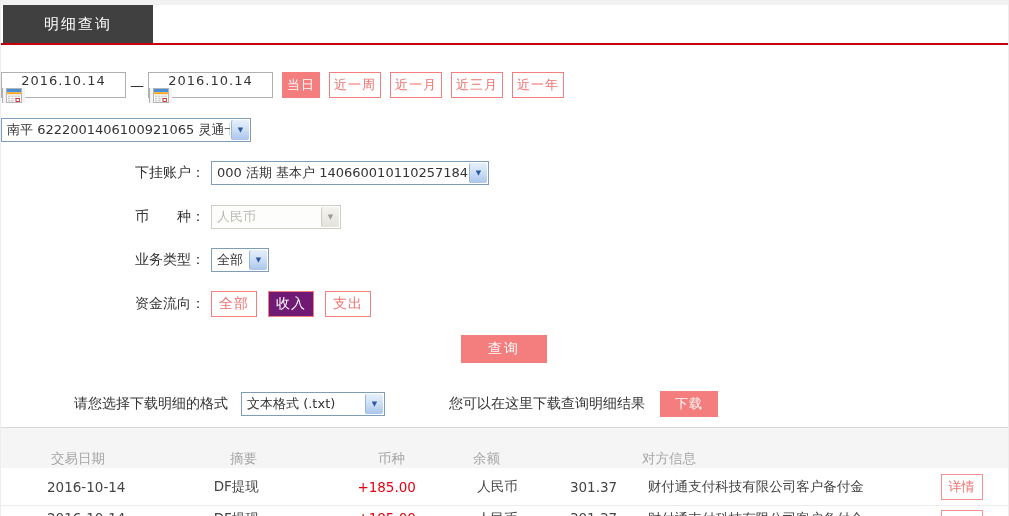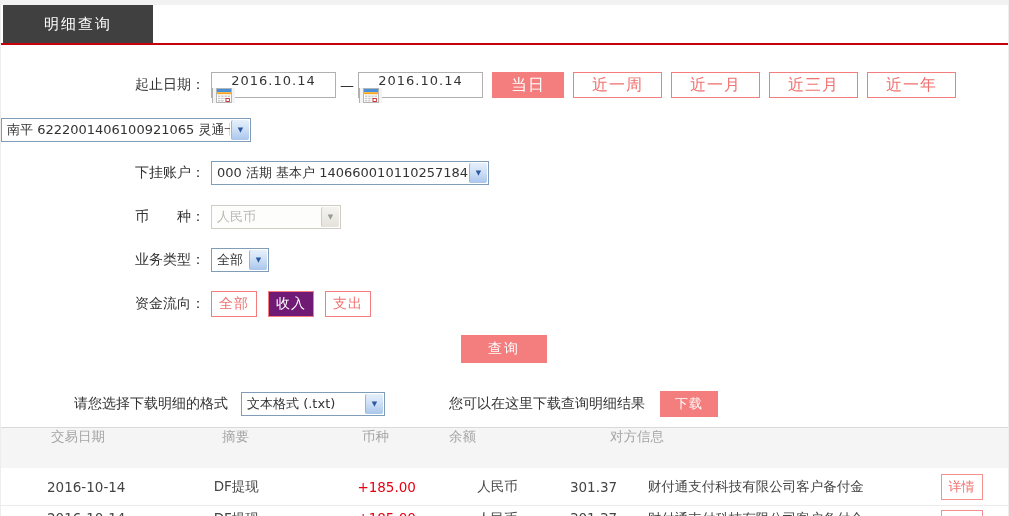--- a/index.html
+++ b/index.html
@@ -14,21 +14,21 @@
   .row { position:absolute; left:0; width:100%; display:flex; align-items:center; }
   .row .lbl { width:204px; margin-right:6px; text-align:right; font-size:14px; color:#333; white-space:pre; }
 
   
   .date-input { display:inline-flex; align-items:stretch; width:125px; height:26px; border:1px solid #b0b0b0; background:#fff; cursor:text;flex-direction:column; }
   .date-text { flex:1; display:flex; align-items:center; justify-content:center; font-size:13px; color:#333; letter-spacing:1px; }
   .cal-btn { width:23px; border-left:1px solid #b0b0b0; background:#f3f3f3; display:flex; align-items:center; justify-content:center; cursor:pointer; }
   .dash { margin:0 4px; color:#333; font-size:14px; }
 
   
-  .qbtn { height:26px; padding:0 18px; margin-left:9px; font-size:16px; letter-spacing:1px;
+  .qbtn { height:26px; padding:0 4px; margin-left:9px; font-size:13px; letter-spacing:1px;
           background:#fff; border:1px solid #f47d7d; color:#f0716f; display:inline-flex; align-items:center; justify-content:center; cursor:pointer; }
   .qbtn:first-of-type { margin-left:7px; }
   .qbtn.active { background:#f47d7d; border-color:#f47d7d; color:#fff; }
 
   
   .sel { display:inline-flex; align-items:stretch; height:24px; border:1px solid #7f9db9; background:#fff; cursor:pointer; }
   .sel .sel-text { flex:1; display:flex; align-items:center; padding-left:5px; font-size:13px; color:#333; white-space:nowrap; overflow:hidden; }
   .sel .sel-arrow { width:18px; display:flex; align-items:center; justify-content:center; font-size:7px; color:#2c5aa0;
                     background:linear-gradient(180deg,#e6f0fb 0%,#cfe0f5 45%,#aac6ec 100%); border-left:1px solid #9ab5d5; border-radius:2px; margin:1px; }
   .sel.disabled { border-color:#cfcdc4; background:#fdfdfb; cursor:default; }
@@ -46,21 +46,21 @@
   
   .dl-row { position:absolute; left:0; top:391px; width:100%; height:26px; display:flex; align-items:center; }
   .dl-label { margin-left:73px; font-size:14px; color:#333; }
   .dl-sel { margin-left:13px; width:144px; }
   .dl-hint { margin-left:64px; font-size:14px; color:#333; }
   .dl-btn { margin-left:15px; width:58px; height:26px; background:#f47d7d; color:#fff; font-size:13px; letter-spacing:1px;
             border:none; display:flex; align-items:center; justify-content:center; cursor:pointer; }
 
   
   .tbl { position:absolute; left:0; top:427px; width:100%; border-top:1px solid #d9d9d9; }
-  .thead { height:40px; background:#f5f5f5; display:flex; align-items:flex-start; color:#a5a5a5; font-size:13.5px; }
+  .thead { height:40px; background:#f5f5f5; display:flex; align-items:flex-end; color:#a5a5a5; font-size:13.5px;gap:8px; }
   .trow { height:38px; background:#fff; border-bottom:1px solid #ececec; display:flex; align-items:center; font-size:13.5px; color:#444; }
   .trow:nth-child(2) { align-items:flex-start; padding-top:4px; border-bottom:none; }
   .c1 { width:211px; padding-left:46px; }
   .c2 { width:138px; padding-left:2px; }
   .c3 { width:124px; padding-left:8px; }
   .c4 { width:96px;  padding-left:4px; }
   .c5 { width:75px;  padding-left:1px; }
   .c6 { width:272px; padding-left:4px; }
   .c7 { width:93px;  display:flex; justify-content:center; }
   .thead .c1 { padding-left:50px; }
@@ -75,21 +75,20 @@
 </style>
 </head>
 <body>
 
 <div class="page">
   <div class="top-strip"></div>
   <div class="tab">明细查询</div>
   <div class="red-line"></div>
 
   <div class="row" style="top:72px;height:26px;">
-    <span class="lbl">起止日期：</span>
     <span class="date-input">
       <span class="date-text">2016.10.14</span>
       <span class="cal-btn">
         <svg width="16" height="15" viewBox="0 0 16 15">
           <rect x="0.5" y="0.5" width="15" height="14" fill="#fdfdfd" stroke="#b5b5b5"></rect>
           <rect x="1" y="1" width="14" height="3" fill="#4a90d9"></rect>
           <rect x="1" y="4.2" width="14" height="2" fill="#f5a623"></rect>
           <g fill="#c9c9c9">
             <rect x="2" y="7.5" width="2.4" height="1.4"></rect>
               <rect x="5.2" y="7.5" width="2.4" height="1.4"></rect>

